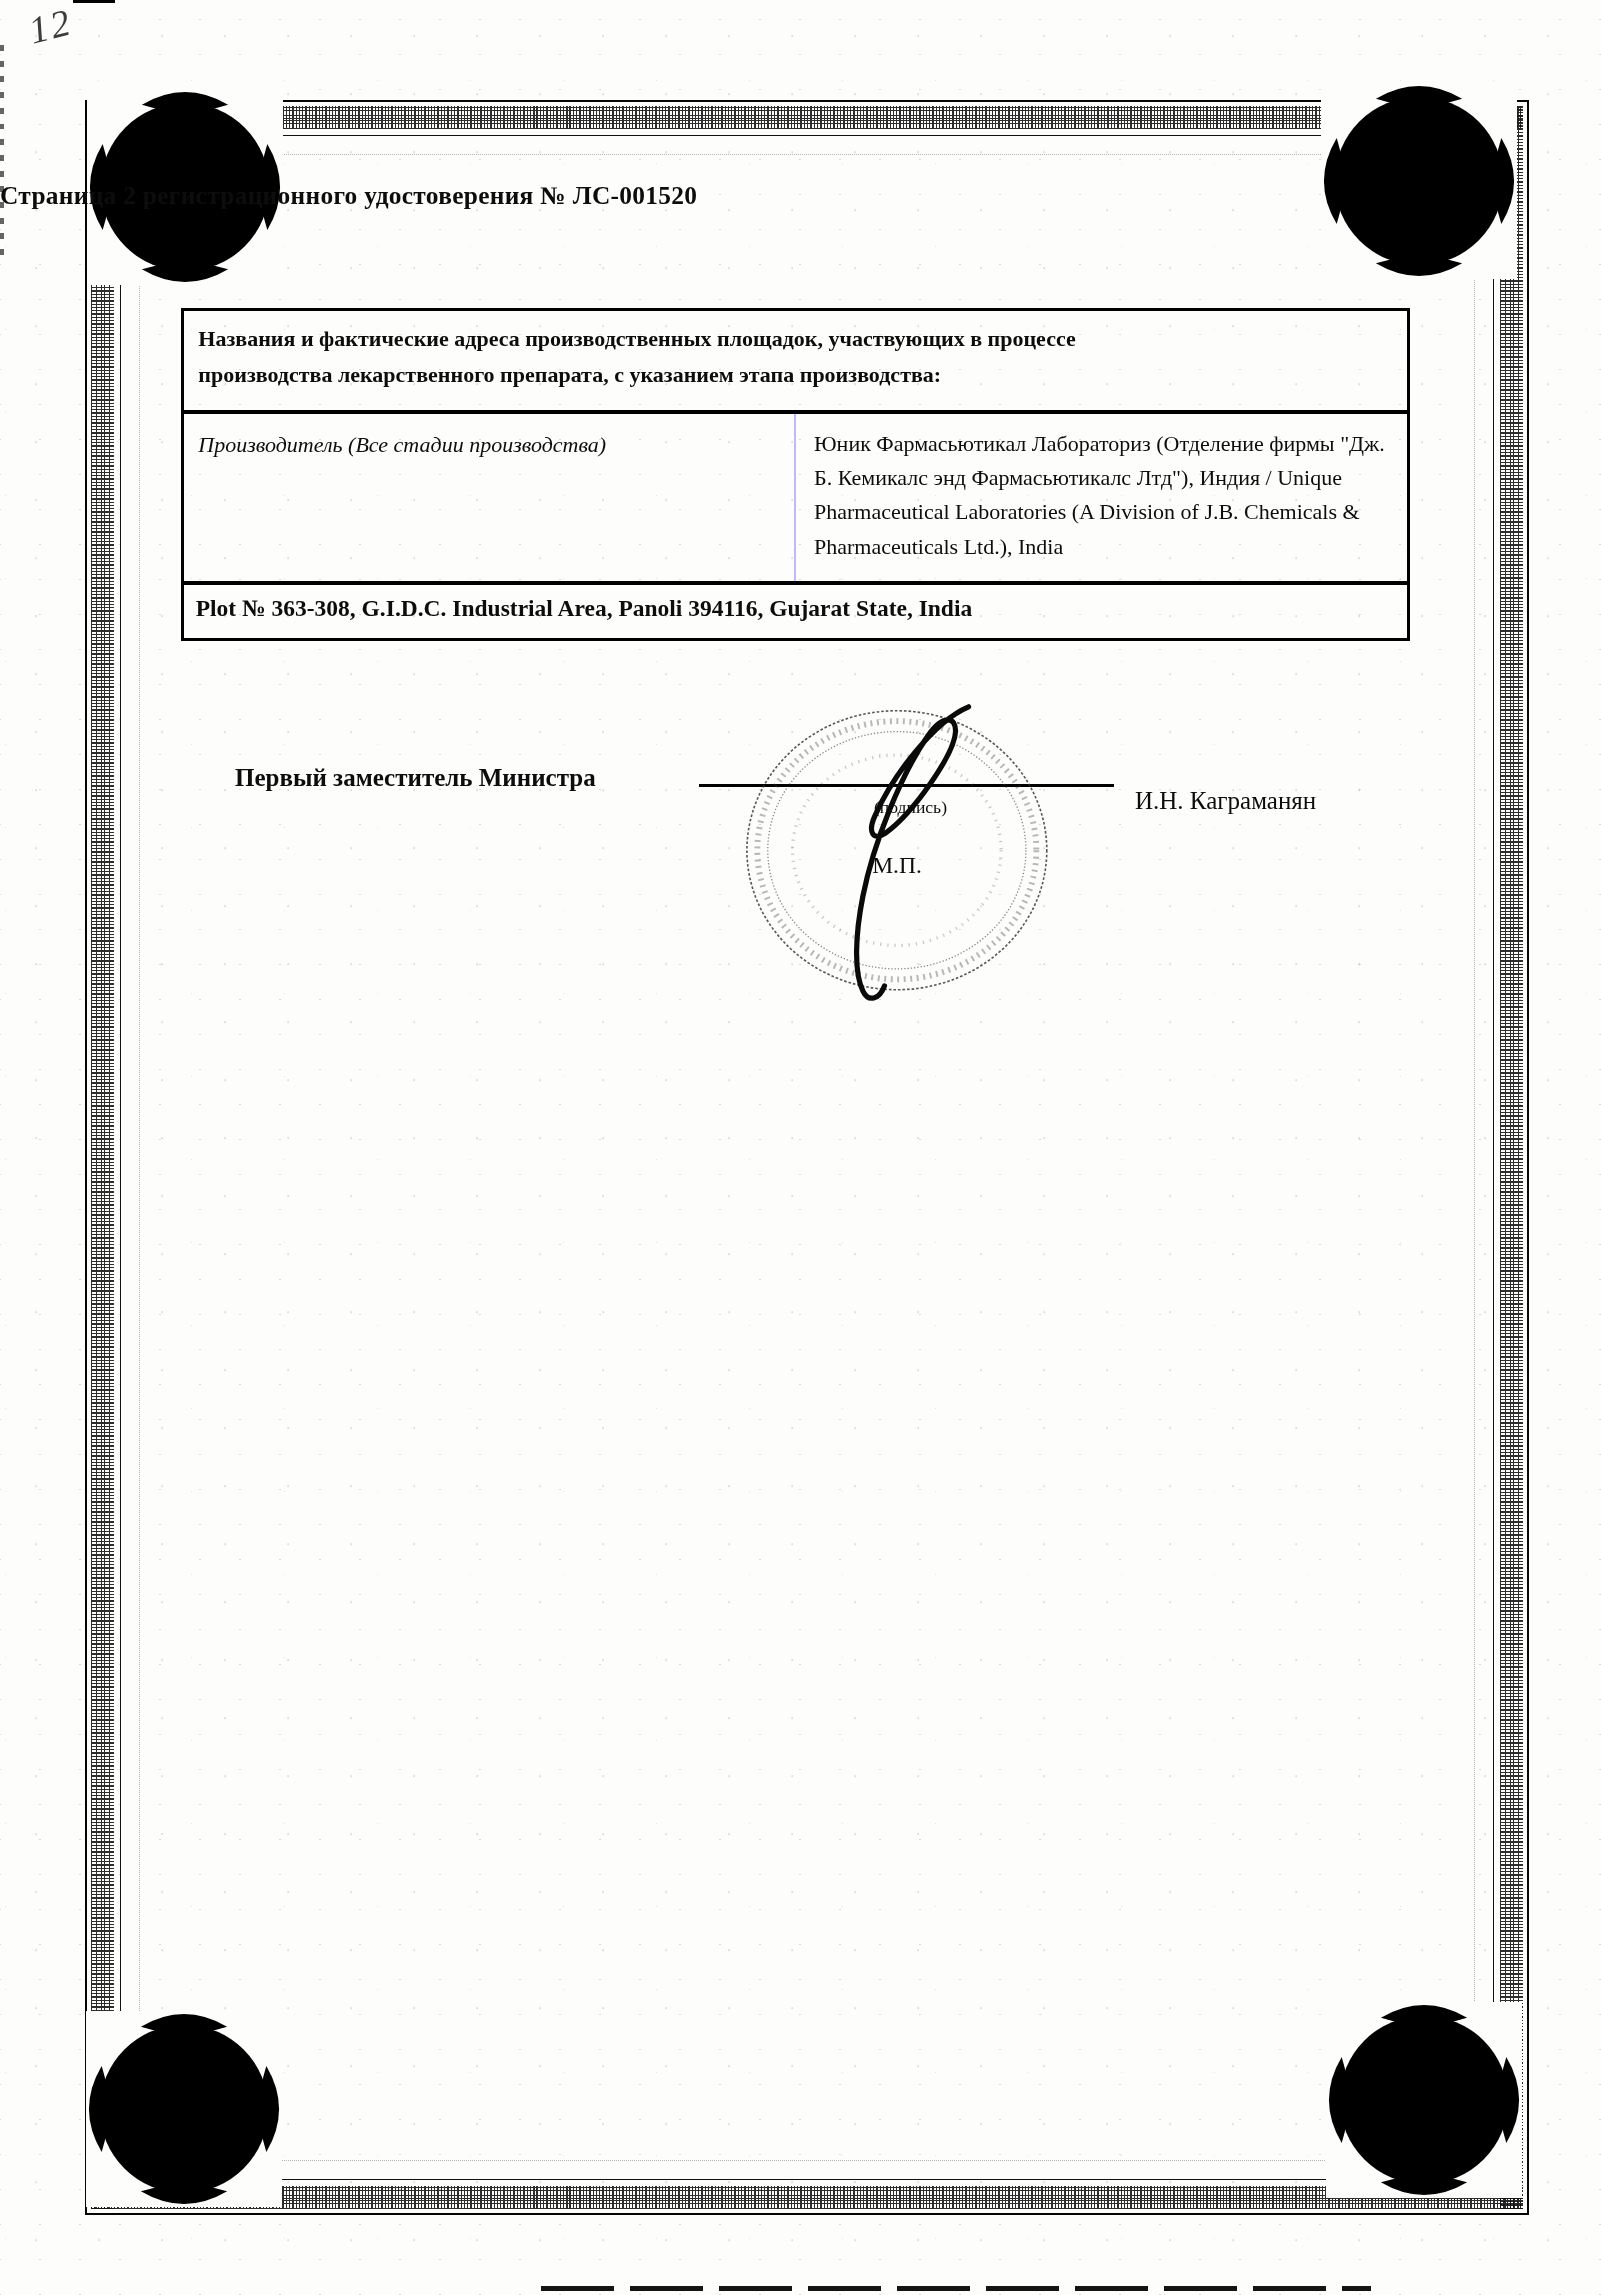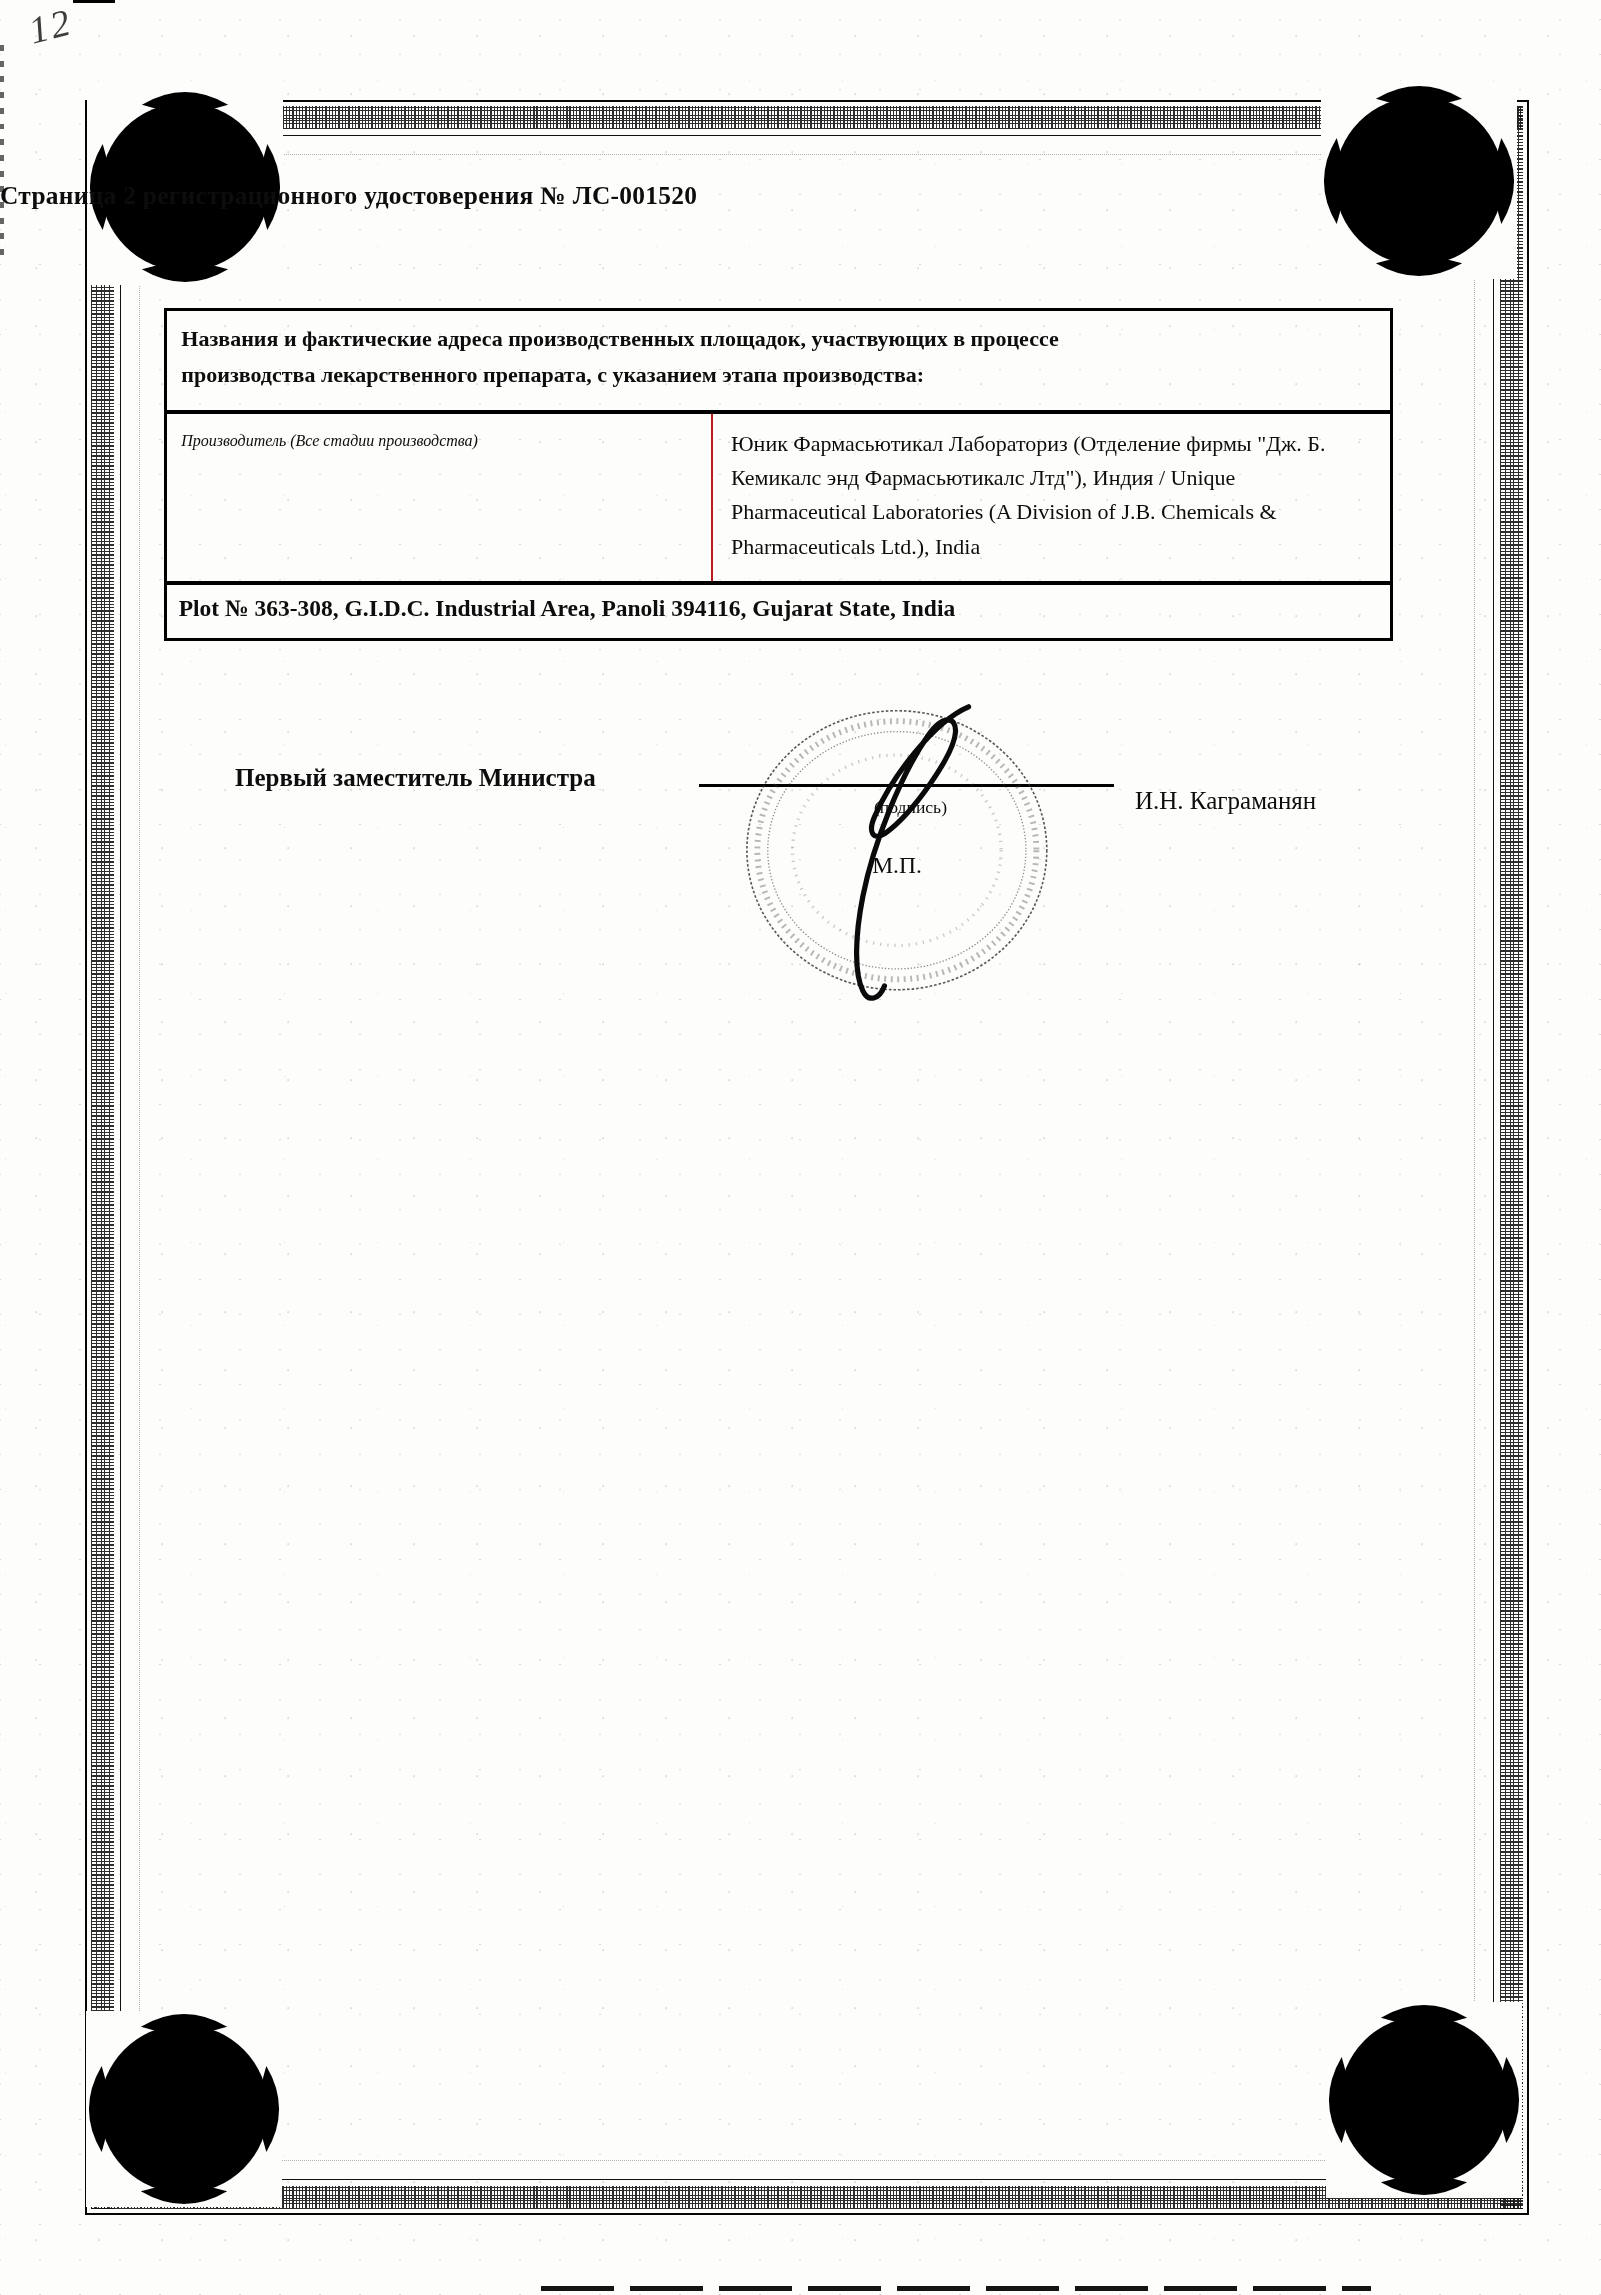--- a/index.html
+++ b/index.html
@@ -52,26 +52,26 @@
     transform:rotate(-14deg);letter-spacing:2.6px;
   }
 
   
   .title{
     position:absolute;left:0;top:181px;width:1602px;
     text-align:left;font-size:25.4px;font-weight:600;letter-spacing:0.3px;
   }
 
   
-  .sites-table{position:absolute;left:164px;top:308px;width:1229px;border:3.3px solid #000;background:transparent;box-sizing:border-box;}
+  .sites-table{position:absolute;left:181px;top:308px;width:1229px;border:3.3px solid #000;background:transparent;box-sizing:border-box;}
   .t-header{border-bottom:4.6px solid #000;padding:10.4px 14.3px 17px;box-sizing:border-box;}
   .t-header-text{font-weight:bold;font-size:22px;line-height:1.62;max-width:1017px;}
   .t-body{display:flex;border-bottom:4.6px solid #000;box-sizing:border-box;}
-  .t-left{width:546px;border-right:2px solid #b91c1c;padding:18px 14.3px;box-sizing:border-box;
-          font-style:italic;font-size:16px;}
+  .t-left{width:612px;border-right:2px solid #c4b5fd;padding:18px 14.3px;box-sizing:border-box;
+          font-style:italic;font-size:22px;}
   .t-right{flex:1;padding:13px 18px 17px;box-sizing:border-box;font-size:22px;line-height:1.56;}
   .t-address{padding:10.4px 11.7px 15.7px;font-weight:bold;font-size:23.5px;box-sizing:border-box;}
 
   
   .signer-title{position:absolute;left:235px;top:764px;font-size:25px;font-weight:bold;text-align:center;}
   .signer-name{position:absolute;left:1135px;top:762px;font-size:25px;font-weight:normal;margin-top:25px;}
   .sig-line{position:absolute;left:699px;top:784px;width:415px;height:3.3px;background:#000;}
   .sig-caption{position:absolute;left:832px;top:797px;width:157px;text-align:center;font-size:17.6px;}
   .seal-caption{position:absolute;left:832px;top:826px;width:130px;text-align:center;font-size:23.5px;margin-top:26px;}
 

